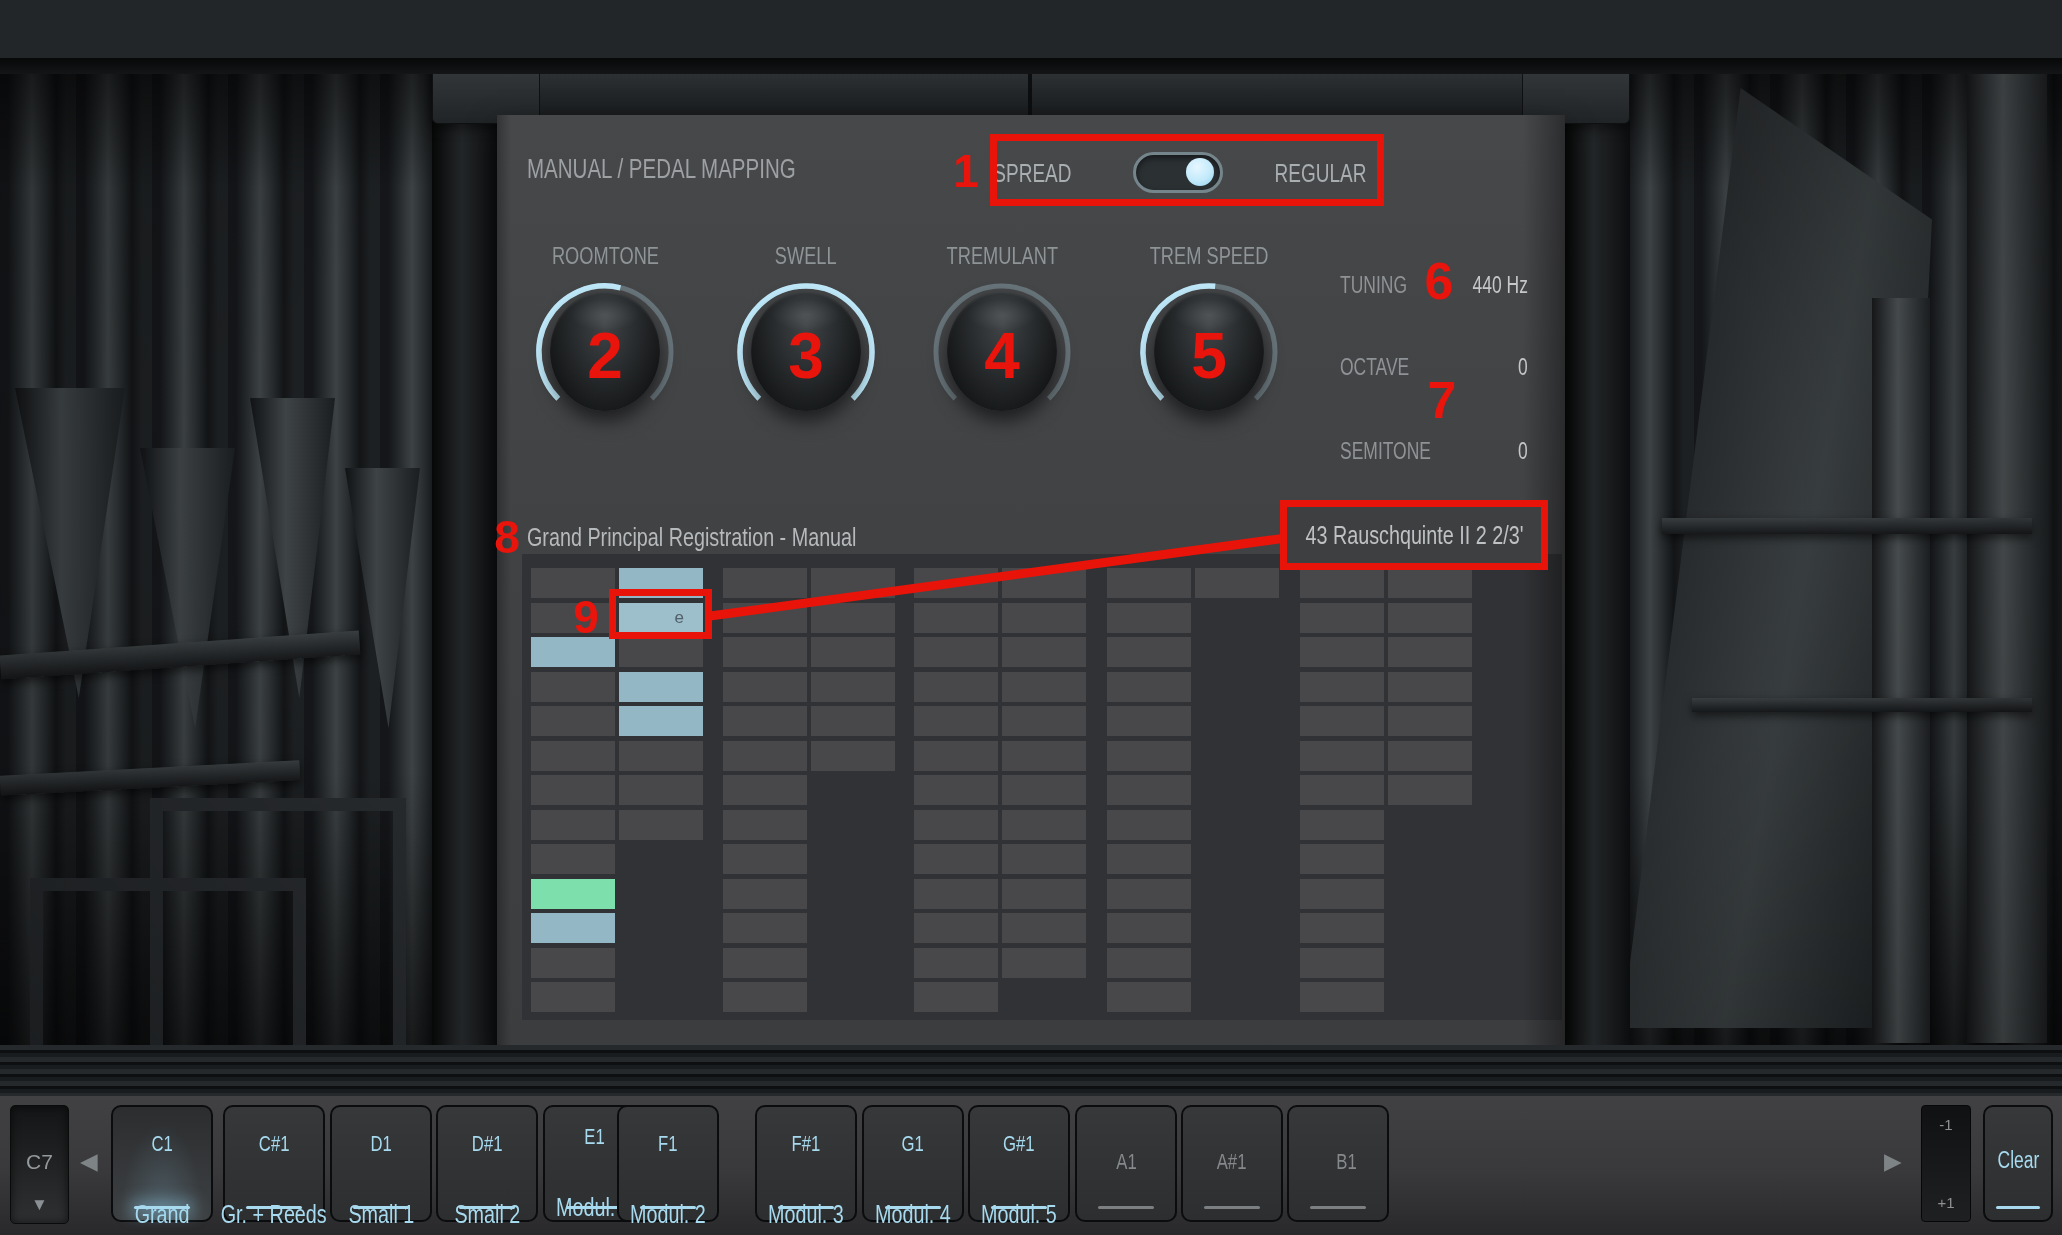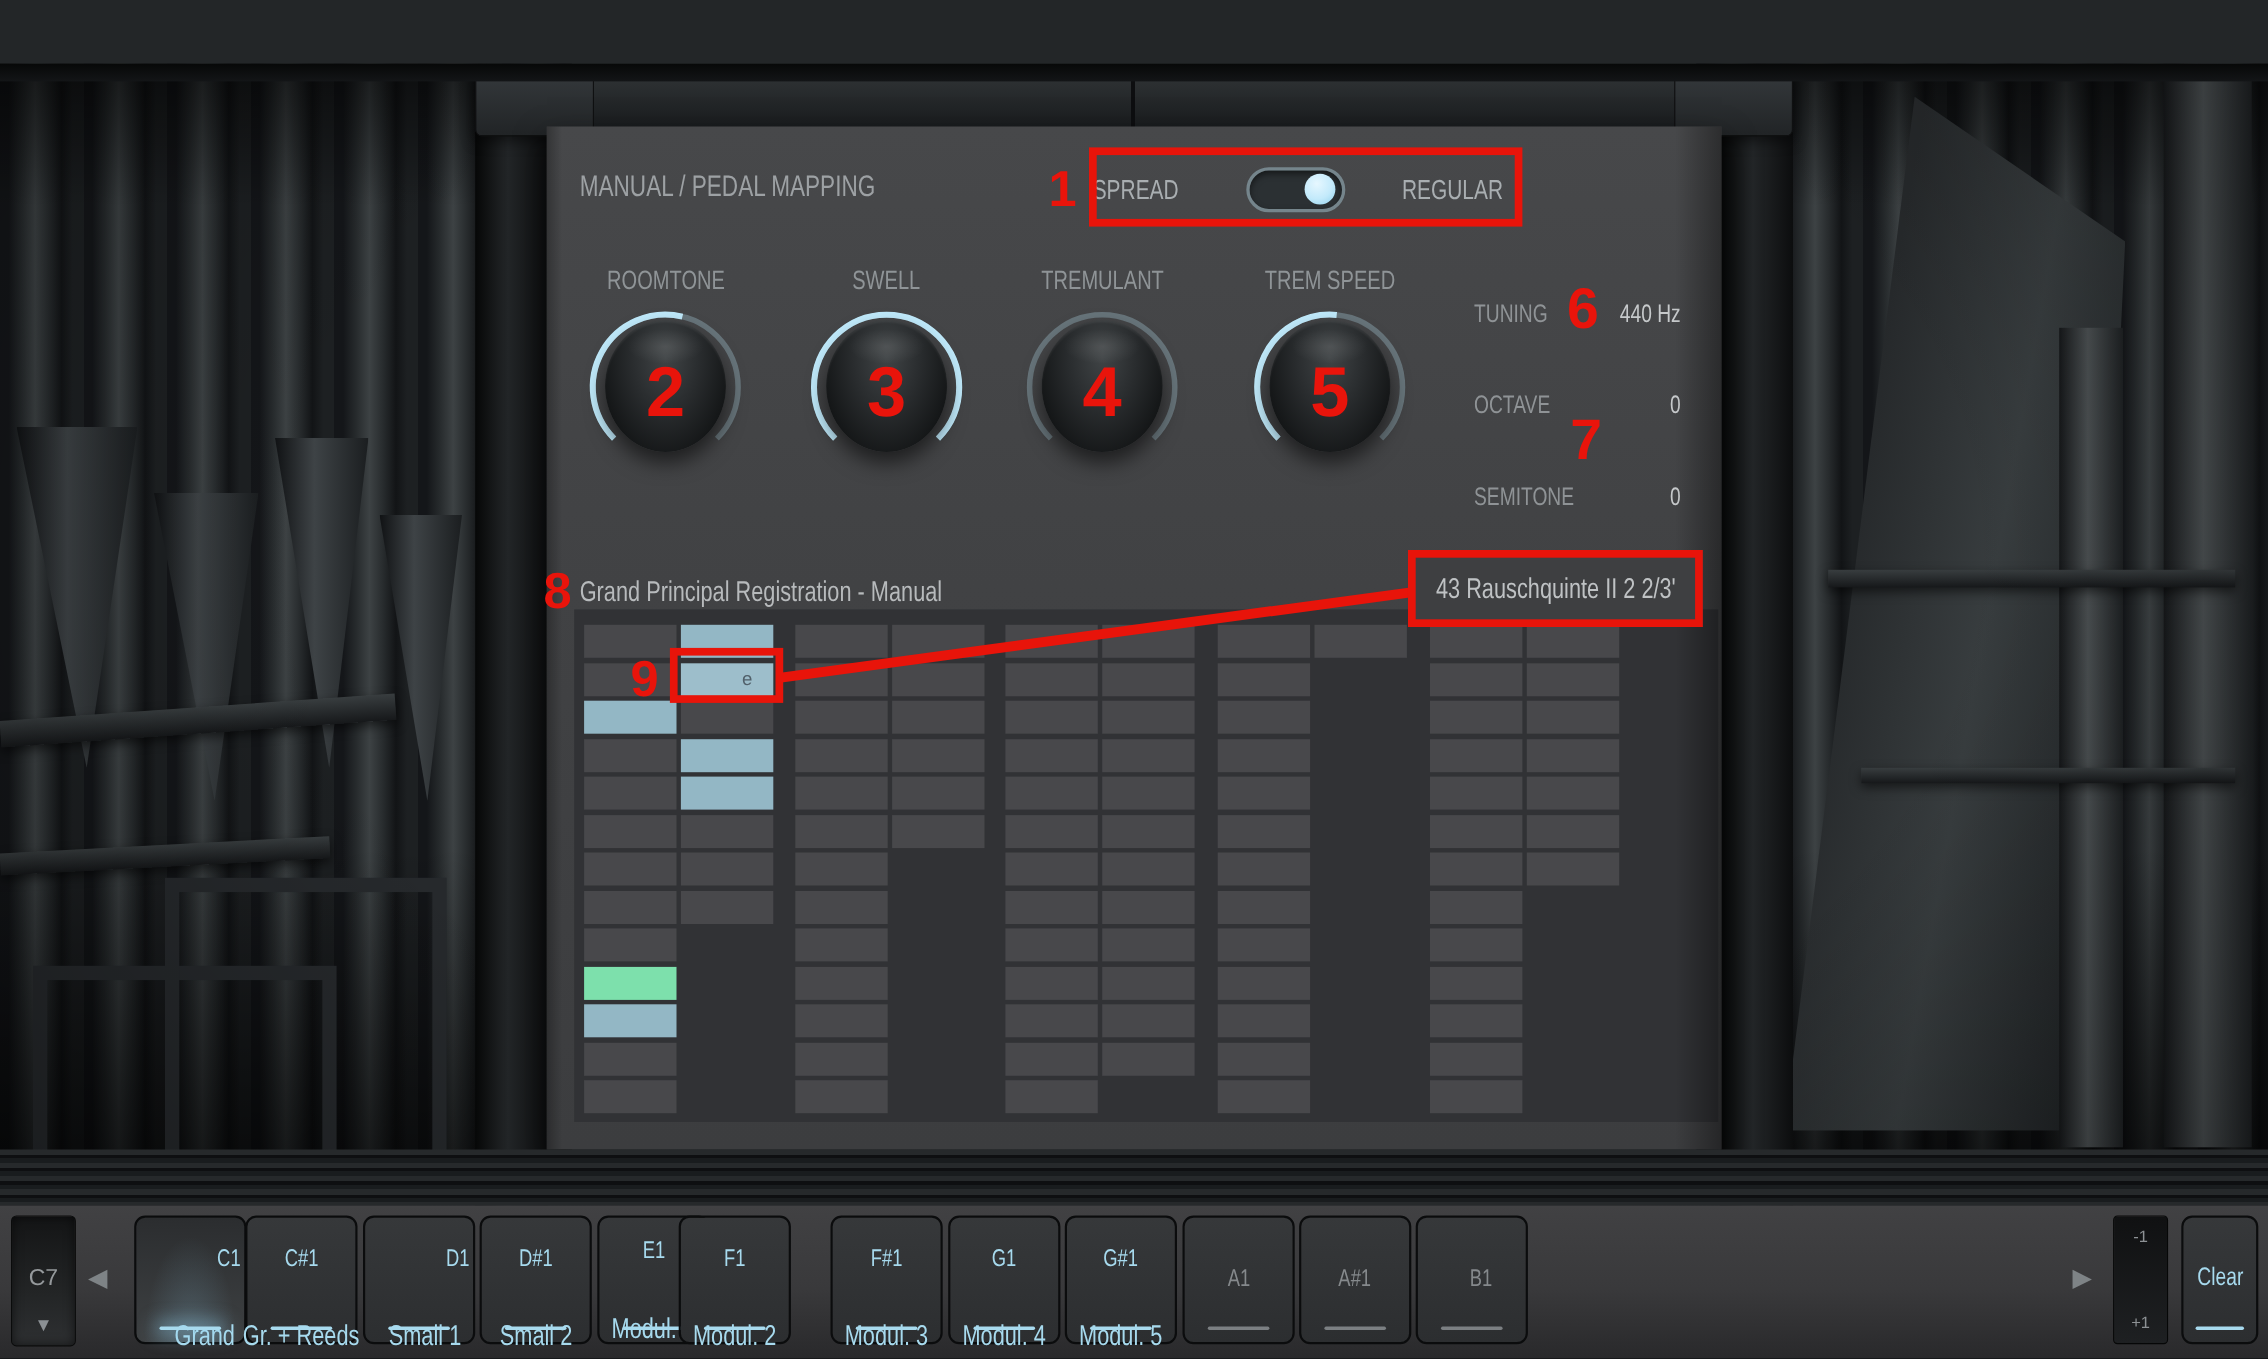--- a/index.html
+++ b/index.html
@@ -349,31 +349,31 @@
   </div>
 
   <div id="ridge"></div>
   <div id="toolbar">
     <div id="range-box">
       <div id="range-label">C7</div>
       <div id="range-down">▼</div>
     </div>
     <div class="nav-arrow" id="prev-arrow">◀</div>
     <div id="keys">
-        <div class="key active" style="left: 122px; align-items: flex-end;">
+        <div class="key active" style="left: 111px;">
           <div class="note"><span class="cx">C1</span></div>
           <div class="pname"><span class="cx">Grand</span></div>
           <div class="uline"></div>
         </div>
         <div class="key" style="left: 223px;">
           <div class="note"><span class="cx">C#1</span></div>
           <div class="pname"><span class="cx">Gr. + Reeds</span></div>
           <div class="uline"></div>
         </div>
-        <div class="key" style="left: 330px; align-items: flex-end;">
+        <div class="key" style="left: 330px;">
           <div class="note"><span class="cx">D1</span></div>
           <div class="pname"><span class="cx">Small 1</span></div>
           <div class="uline"></div>
         </div>
         <div class="key" style="left: 436px;">
           <div class="note"><span class="cx">D#1</span></div>
           <div class="pname"><span class="cx">Small 2</span></div>
           <div class="uline"></div>
         </div>
         <div class="key" style="left: 543px; justify-content: flex-end;">

